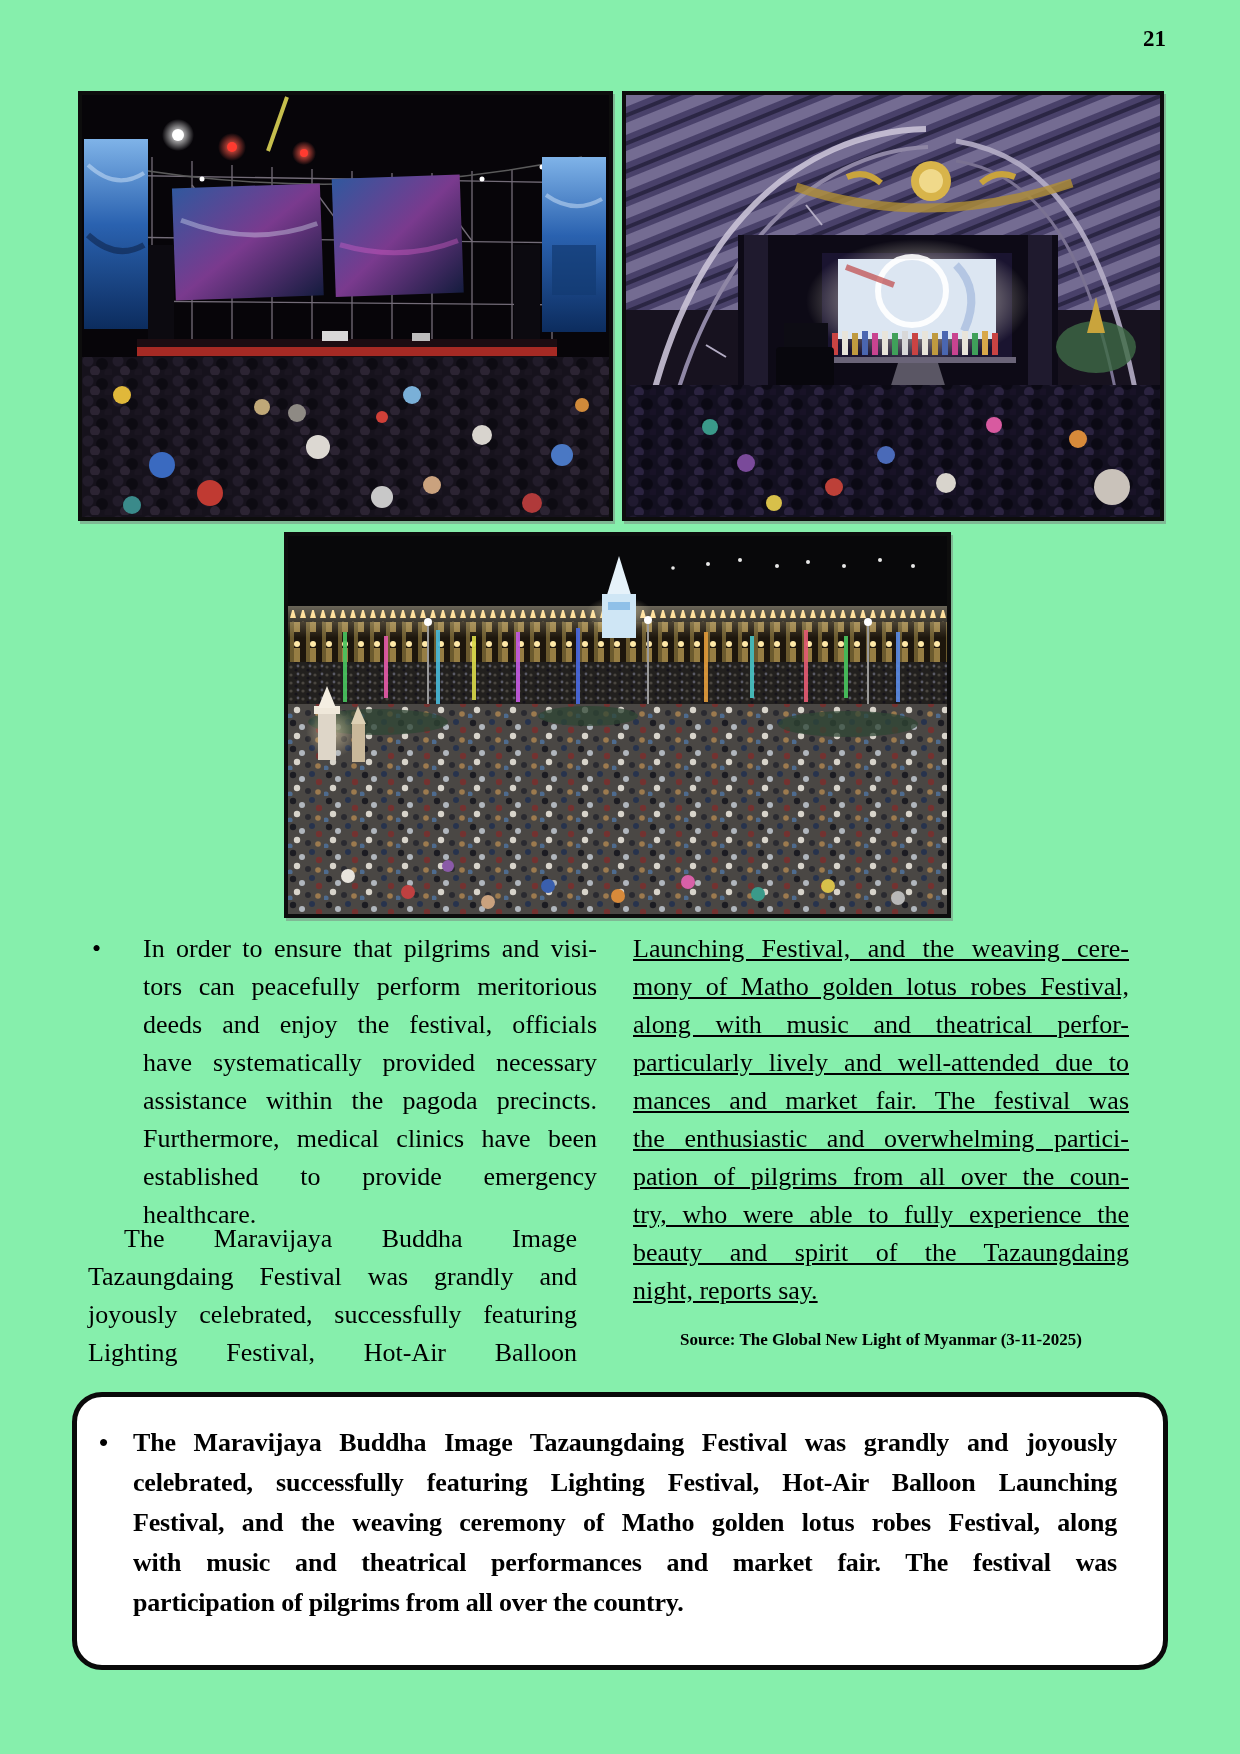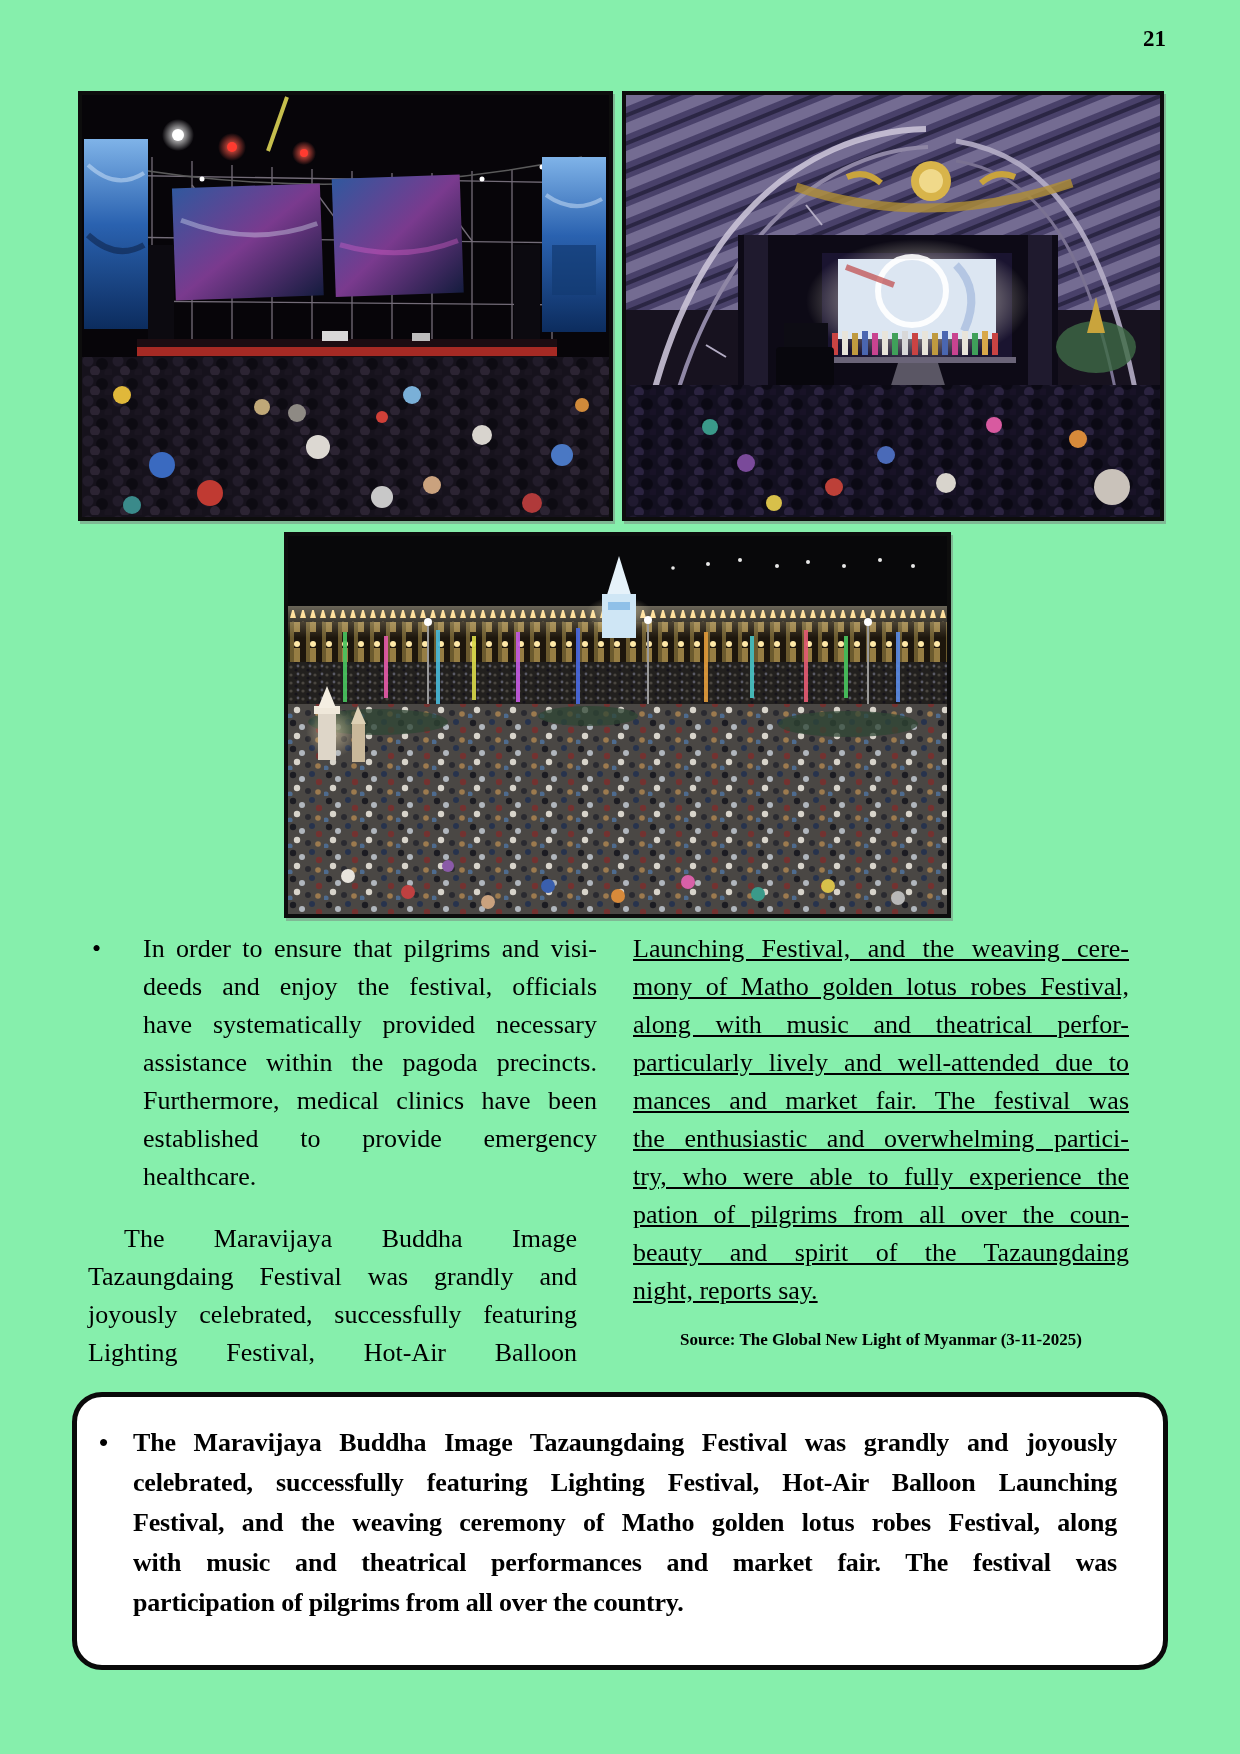--- a/index.html
+++ b/index.html
@@ -362,20 +362,21 @@
           <circle cx="540" cy="350" r="7" fill="#d8c04a"></circle>
         <circle cx="610" cy="362" r="7" fill="#b8b8b8"></circle>
           <circle cx="160" cy="330" r="6" fill="#8a5aa8"></circle>
       </g>
     </svg>
   </div>
 
   <div class="bullet-marker-1">•</div>
   <div class="col-left-b1 bodytext">
       <div class="tline">In order to ensure that pilgrims and visi-</div>
+      <div class="tline">tors can peacefully perform meritorious</div>
       <div class="tline">deeds and enjoy the festival, officials</div>
       <div class="tline">have systematically provided necessary</div>
       <div class="tline">assistance within the pagoda precincts.</div>
       <div class="tline">Furthermore, medical clinics have been</div>
       <div class="tline">established to provide emergency</div>
       <div class="tline tline-last">healthcare.</div>
     </div>
 
   <div class="col-left-p2 bodytext indent-first">
       <div class="tline">The Maravijaya Buddha Image</div>
@@ -384,22 +385,22 @@
       <div class="tline">Lighting Festival, Hot-Air Balloon</div>
     </div>
 
   <div class="col-right bodytext">
       <div class="tline">Launching Festival, and the weaving cere-</div>
       <div class="tline">mony of Matho golden lotus robes Festival,</div>
       <div class="tline">along with music and theatrical perfor-</div>
       <div class="tline">particularly lively and well-attended due to</div>
       <div class="tline">mances and market fair. The festival was</div>
       <div class="tline">the enthusiastic and overwhelming partici-</div>
+      <div class="tline">pation of pilgrims from all over the coun-</div>
       <div class="tline">try, who were able to fully experience the</div>
-      <div class="tline">pation of pilgrims from all over the coun-</div>
       <div class="tline">beauty and spirit of the Tazaungdaing</div>
       <div class="tline tline-last">night, reports say.</div>
     </div>
 
   <div class="source-line">Source: The Global New Light of Myanmar (3-11-2025)</div>
 
   <div class="summary-box">
     <div class="box-bullet">•</div>
     <div class="box-lines">
         <div class="tline">The Maravijaya Buddha Image Tazaungdaing Festival was grandly and joyously</div>

